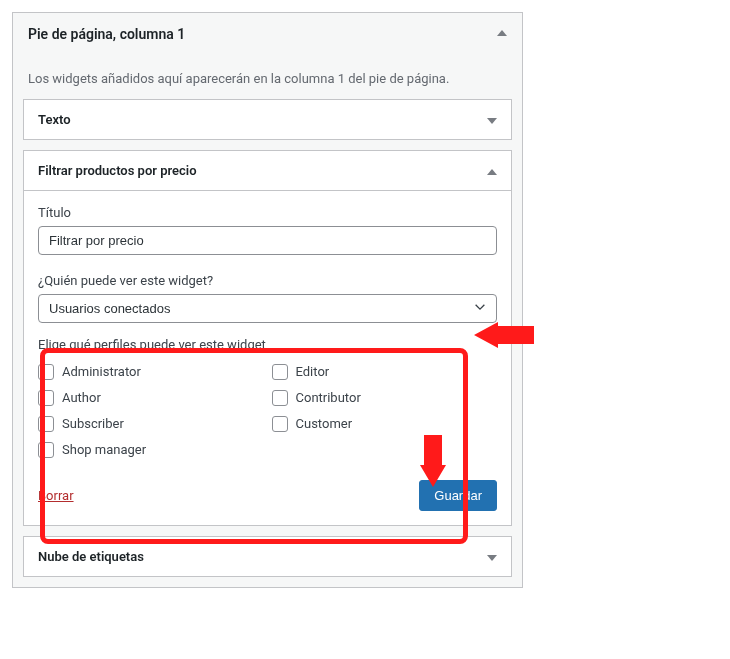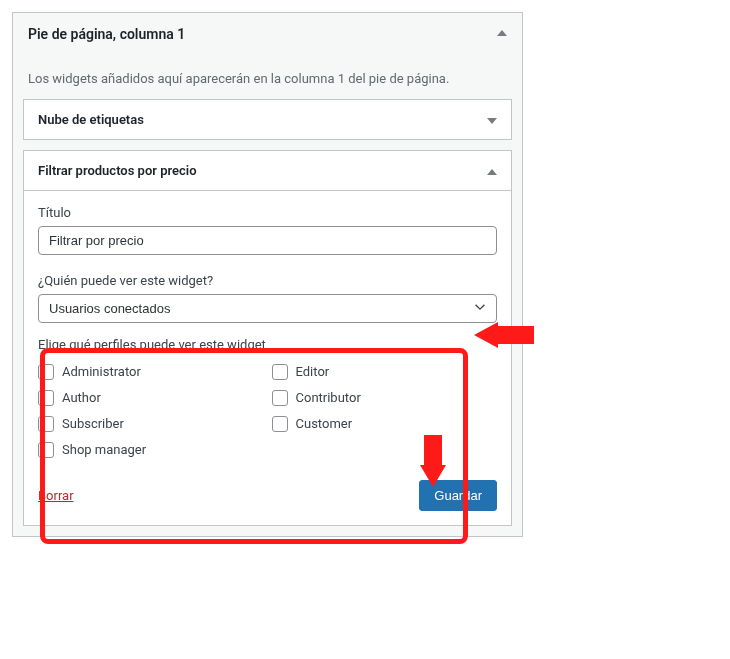--- a/index.html
+++ b/index.html
@@ -39,24 +39,23 @@
 <body>
 
 <div style="position:relative; width:730px;">
   <div class="panel">
     <div class="panel-head">
       <div class="panel-title">Pie de página, columna 1</div>
       <div class="tri-up"></div>
     </div>
     <div class="panel-desc">Los widgets añadidos aquí aparecerán en la columna 1 del pie de página.</div>
 
-
-    <div class="widget-row last">
+    <div class="widget-row">
       <div class="widget-head">
-        <span class="widget-head-title">Nube de etiquetas</span>
+        <span class="widget-head-title">Texto</span>
         <div class="tri-down"></div>
       </div>
     </div>
 
     <div class="widget-row">
       <div class="widget-head">
         <span class="widget-head-title">Filtrar productos por precio</span>
         <div class="tri-up"></div>
       </div>
       <div class="widget-body">
@@ -110,20 +109,27 @@
               </label>
           </div>
         </div>
 
         <div class="actions">
           <a class="delete-link">Borrar</a>
           <button class="save-btn">Guardar</button>
         </div>
       </div>
     </div>
+
+    <div class="widget-row last">
+      <div class="widget-head">
+        <span class="widget-head-title">Nube de etiquetas</span>
+        <div class="tri-down"></div>
+      </div>
+    </div>
   </div>
 
   <div class="red-box" style="left:28px; top:336px; width:428px; height:196px;"></div>
 
   <div class="arrow-right" style="left:462px; top:310px;">
     <svg width="60" height="26">
         <polygon points="60,4 60,22 24,22 24,26 0,13 24,0 24,4"></polygon>
       </svg>
   </div>
 

